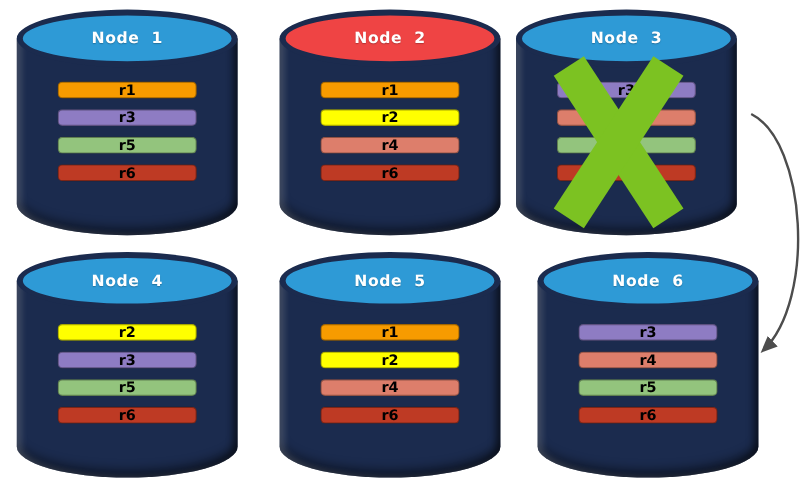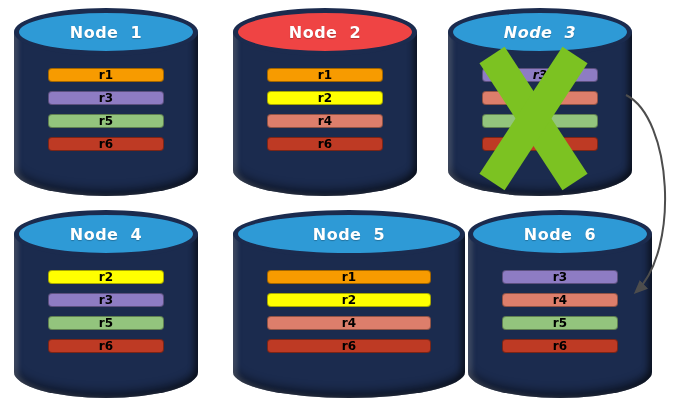--- a/index.html
+++ b/index.html
@@ -6,30 +6,30 @@
   .canvas{position:relative;width:676px;height:402px;background:#ffffff;overflow:hidden;
           font-family:"DejaVu Sans","Liberation Sans",sans-serif;}
   .cylinder{position:absolute;width:184px;height:188px;}
   .cyl-body{position:absolute;left:0;right:0;top:24px;bottom:0;background:#1B2B4E;
             border-radius:0 0 50% 50% / 0 0 26px 26px;
             box-shadow:inset 4px 0 5px rgba(255,255,255,0.18), inset -4px 0 6px rgba(0,0,0,0.45),
                        inset 0 -7px 8px rgba(0,0,0,0.4);}
   .cyl-top{position:absolute;left:0;right:0;top:0;height:48px;background:#2E9AD6;
            border:5px solid #1B2B4E;border-radius:50%;box-sizing:border-box;
            display:flex;align-items:center;justify-content:center;z-index:2;}
-  .node-title{color:#ffffff;font-weight:bold;font-size:16px;letter-spacing:0.5px;
+  .node-title{color:#ffffff;font-weight:bold;font-size:13px;letter-spacing:0.5px;
               white-space:pre;text-shadow:0 1px 1px rgba(0,0,0,0.25);}
   .bars{position:absolute;left:34px;right:34px;top:60px;display:flex;flex-direction:column;gap:9px;z-index:1;}
   .bar{height:14px;border-radius:4px;border:1px solid rgba(0,0,0,0.35);box-sizing:border-box;
        display:flex;align-items:center;justify-content:center;}
   .bar-label{font-size:12px;font-weight:bold;color:#000;line-height:1;text-align:center;}
   .x-mark{position:absolute;left:0;top:0;width:184px;height:188px;z-index:3;pointer-events:none;}
   .arrow-layer{position:absolute;left:0;top:0;z-index:4;pointer-events:none;}
-  .pos-n1{left:14px;top:8px;} .pos-n2{left:233px;top:8px;} .pos-n3{left:448px;top:8px;font-style:italic;}
-  .pos-n4{left:14px;top:210px;} .pos-n5{left:233px;top:210px;padding-left:48px;} .pos-n6{left:468px;top:210px;}
+  .pos-n1{left:14px;top:8px;} .pos-n2{left:233px;top:8px;} .pos-n3{left:430px;top:8px;}
+  .pos-n4{left:14px;top:210px;} .pos-n5{left:233px;top:210px;} .pos-n6{left:448px;top:210px;}
 </style>
 </head>
 <body>
 
 <div class="canvas">
 
   <div class="cylinder pos-n1">
     <div class="cyl-body" style="background: rgb(27, 43, 78);"></div>
     <div class="cyl-top" style="background: rgb(46, 154, 214);">
       <span class="node-title">Node  1</span>

